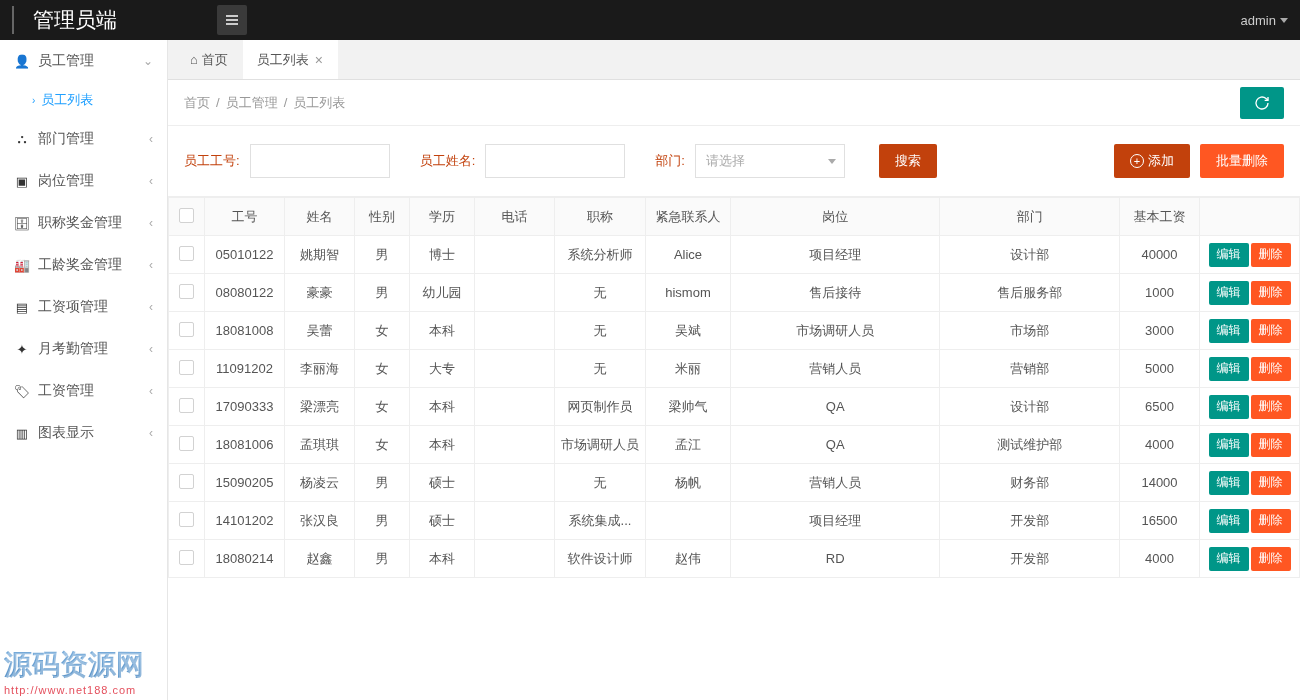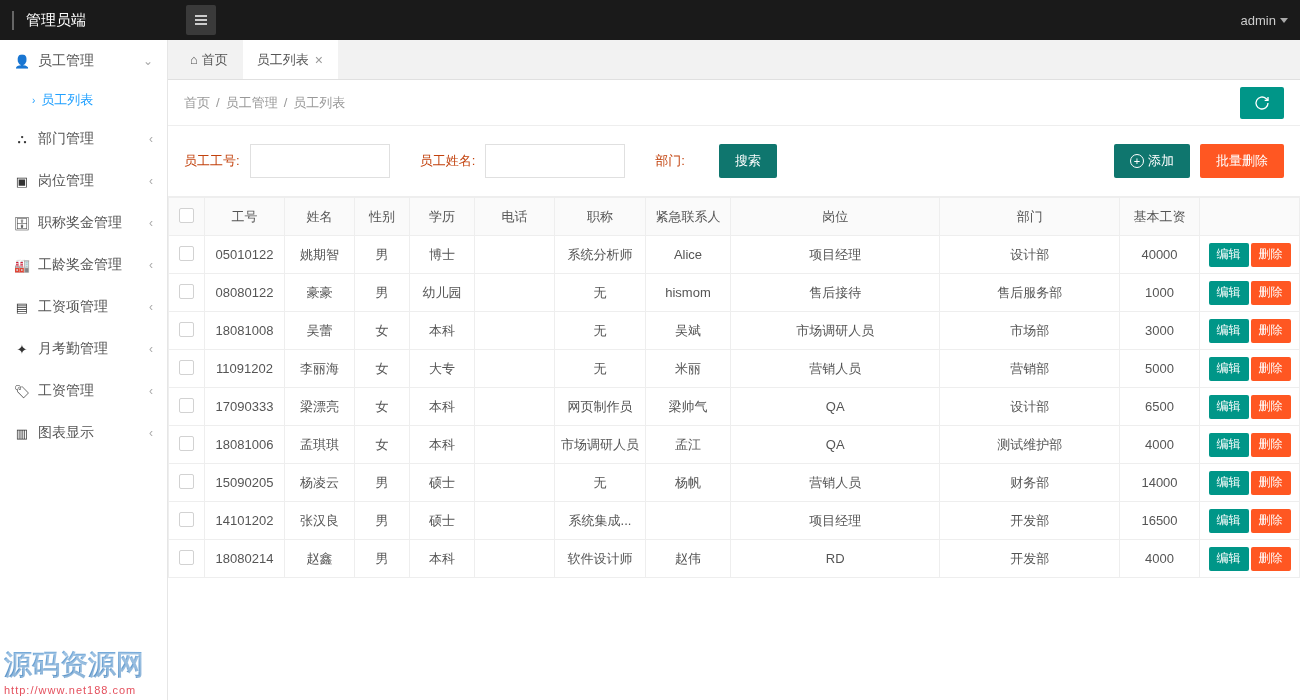--- a/index.html
+++ b/index.html
@@ -1,18 +1,18 @@
 <!DOCTYPE html>
 <html><head>
 <meta charset="utf-8">
 <style>
 * { margin: 0; padding: 0; box-sizing: border-box; }
 body { font-family: "Microsoft YaHei", Arial, sans-serif; font-size: 13px; color: #333; background: #f2f2f2; }
 .topbar { height: 40px; background: #1a1a1a; color: #fff; display: flex; align-items: center; padding: 0 12px; }
-.topbar .brand { font-size: 15px; padding-left: 12px; border-left: 2px solid #666; }
+.topbar .brand { font-size: 21px; padding-left: 19px; border-left: 2px solid #666; }
 .topbar .spacer { width: 100px; }
 .topbar .toggle { width: 30px; height: 30px; background: #3a3a3a; display: flex; align-items: center; justify-content: center; border-radius: 2px; cursor: pointer; }
 .topbar .toggle .bars { width: 12px; height: 2px; background: #ccc; position: relative; }
 .topbar .toggle .bars::before,.topbar .toggle .bars::after { content:""; position:absolute; left:0; width:12px; height:2px; background:#ccc;}
 .topbar .toggle .bars::before { top:-4px; } .topbar .toggle .bars::after { top:4px; }
 .topbar .grow { flex:1; }
 .topbar .user { cursor:pointer; color:#ccc; font-size: 13px; display:flex; align-items:center; gap:4px; }
 .layout { display:flex; height: calc(100vh - 40px); }
 .sidebar { width: 168px; background: #fff; border-right:1px solid #e6e6e6; overflow-y:auto; }
 .side-item { display:flex; align-items:center; height:42px; padding:0 14px; color:#555; cursor:pointer; border-bottom:0; position:relative; }
@@ -30,21 +30,21 @@
 .breadcrumb-row { height:46px; background:#fff; display:flex; align-items:center; padding:0 16px; border-bottom:1px solid #eee; margin:0;}
 .breadcrumb { color:#999; font-size:13px; flex:1;}
 .breadcrumb .sep { margin:0 6px; }
 .refresh-btn { width:44px; height:32px; background:#009688; border-radius:2px; display:flex; align-items:center; justify-content:center; cursor:pointer;}
 .filters { background:#fff; margin:0; padding:18px 16px; display:flex; align-items:center; gap:10px; border-bottom:1px solid #eee; }
 .filters .fld-lbl { color:#c2410c; font-size:13px; }
 .filters input[type=text] { height:34px; width:140px; border:1px solid #e0e0e0; padding:0 8px; font-size:13px; outline:none; }
 .filters .select { height:34px; width:150px; border:1px solid #e0e0e0; display:flex; align-items:center; padding:0 10px; color:#aaa; font-size:13px; cursor:pointer; position:relative; background:#fff;}
 .filters .select .arr { position:absolute; right:8px; border-left:4px solid transparent; border-right:4px solid transparent; border-top:5px solid #aaa;}
 .btn { height:34px; padding:0 16px; border:none; font-size:13px; color:#fff; border-radius:2px; cursor:pointer; display:inline-flex; align-items:center; gap:4px;}
-.btn-teal { background:#0f766e; }
+.btn-teal { background:#c2410c; }
 .btn-orange { background:#ff5722; }
 .grow { flex:1; }
 .table-wrap { background:#fff; margin:0; flex:1; overflow:auto; }
 table { width:100%; border-collapse:collapse; }
 th, td { border:1px solid #eee; text-align:center; font-size:13px; color:#555; height:38px; padding:0 6px; white-space:nowrap; overflow:hidden; text-overflow:ellipsis;}
 th { background:#fafafa; font-weight:normal; }
 td.ops { padding:0 4px; }
 .chk { width:15px; height:15px; border:1px solid #d2d2d2; display:inline-block; border-radius:2px; background:#fff; cursor:pointer;}
 .btn-sm { height:24px; padding:0 8px; font-size:12px; border:none; color:#fff; border-radius:2px; cursor:pointer; margin:0 1px;}
 .btn-sm.edit { background:#009688; }
@@ -147,20 +147,24 @@
     </div>
 
     <div class="filters">
       <span class="fld-lbl">员工工号:</span>
       <input type="text" style="">
       <span style="width:10px"></span>
       <span class="fld-lbl">员工姓名:</span>
       <input type="text" style="">
       <span style="width:10px"></span>
       <span class="fld-lbl">部门:</span>
+      <div class="select">
+        <span>请选择</span>
+        <span class="arr"></span>
+      </div>
       <span style="width:14px"></span>
       <button class="btn btn-teal">
           <span>搜索</span>
         </button>
       <div class="grow"></div>
       <button class="btn btn-teal">
         <span style="border:1px solid #fff;border-radius:50%;width:14px;height:14px;display:inline-flex;align-items:center;justify-content:center;font-size:11px;line-height:1;">+</span>
         <span>添加</span>
       </button>
       <button class="btn btn-orange">

